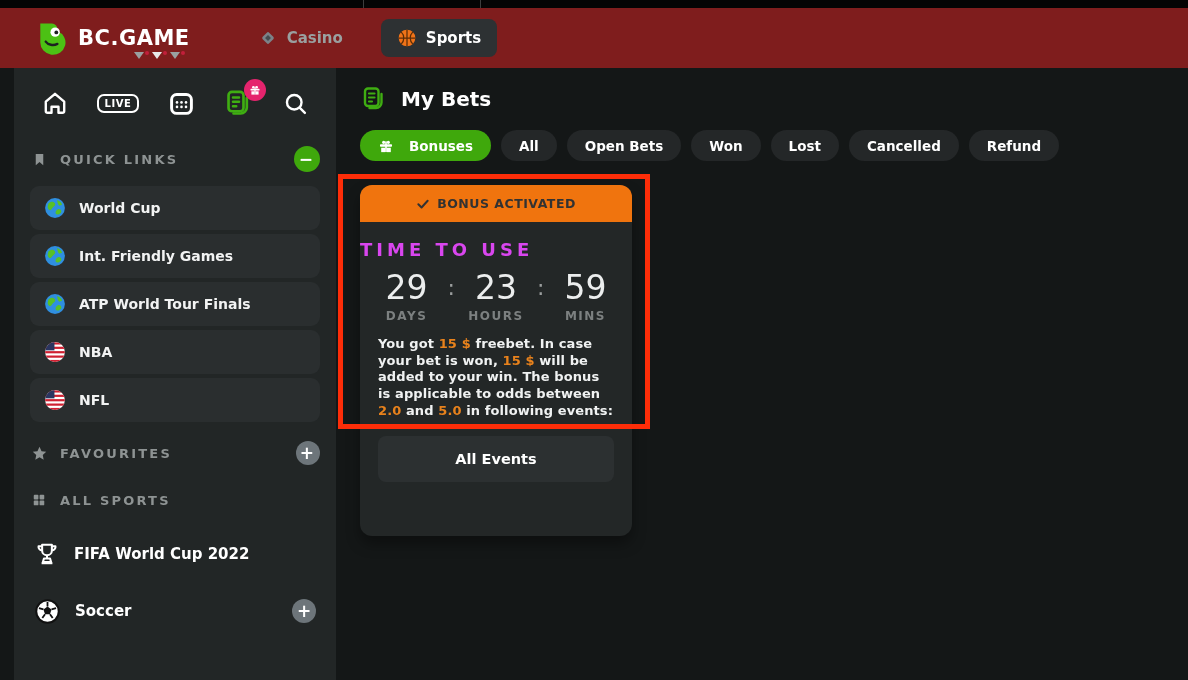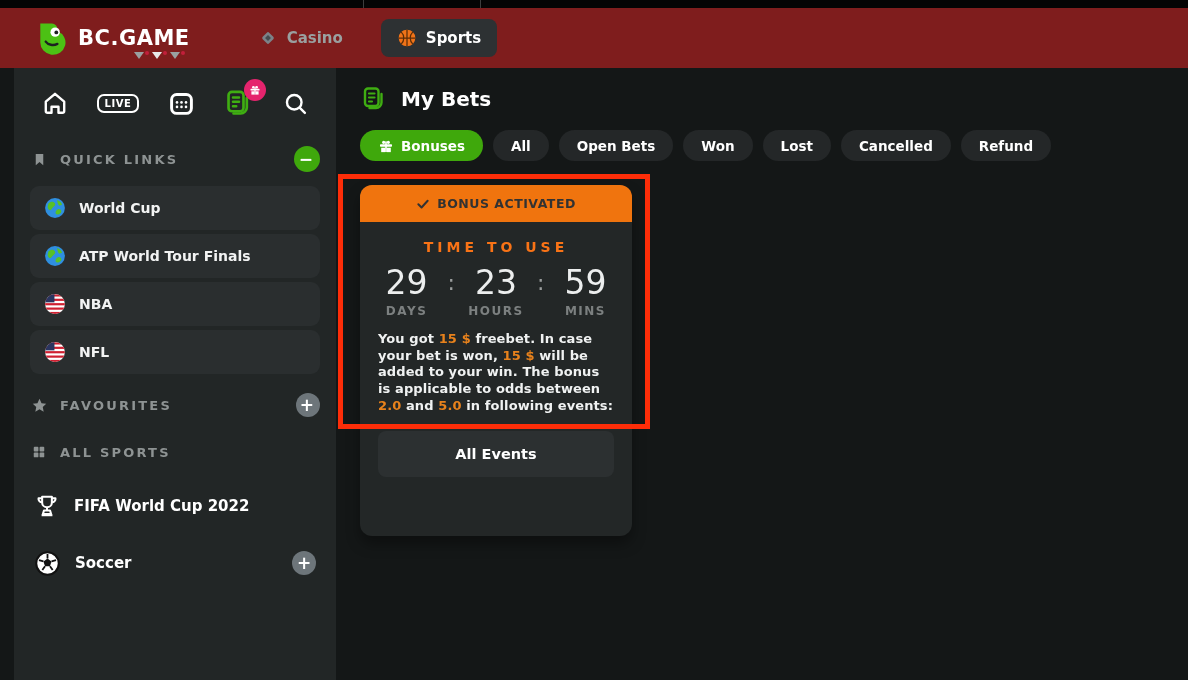--- a/index.html
+++ b/index.html
@@ -63,32 +63,32 @@
   .fav-header { margin-top:18px; }
   .allsports-header { margin-top:21px; }
 
   
   .main { position:absolute; top:68px; left:336px; width:852px; height:612px;
           background:#141717; padding:16px 0 0 24px; }
   .page-title-row { display:flex; align-items:center; gap:13px; height:30px; }
   .page-title { font-size:20px; font-weight:700; color:#fff; }
   .chips { display:flex; align-items:center; gap:10px; margin-top:16px; }
   .chip { height:31px; border-radius:16px; background:#242728; display:flex; align-items:center;
-          padding:0 18px; font-size:13.5px; font-weight:700; color:#fff; cursor:pointer; gap:7px; }
+          padding:0 18px; font-size:13.5px; font-weight:700; color:#fff; cursor:pointer; gap:15px; }
   .chip.active { background:#3fa80c; }
   .chip svg { width:16px; height:16px; }
 
   
   .bonus-card { width:272px; height:351px; margin-top:24px; background:#232727; border-radius:12px;
                 box-shadow:0 8px 14px rgba(0,0,0,.35); overflow:hidden; }
   .bonus-head { height:37px; background:#f0740e; display:flex; align-items:center; justify-content:center;
                 gap:7px; font-size:12.5px; font-weight:600; letter-spacing:.5px; color:#323232; }
   .bonus-head svg { width:14px; height:14px; }
-  .timer-title { margin-top:17px; text-align:center; font-size:14px; font-weight:700;
-                 letter-spacing:4px; color:#f97316; }
+  .timer-title { margin-top:17px; text-align:left; font-size:18px; font-weight:700;
+                 letter-spacing:4px; color:#d946ef; }
   .countdown { display:flex; justify-content:center; align-items:flex-start; gap:13px; margin-top:8px; }
   .cd-block { text-align:center; min-width:56px; }
   .cd-num { font-size:33px; font-weight:500; color:#eceeee; line-height:40px; }
   .cd-label { font-size:12px; font-weight:600; letter-spacing:1.5px; color:#7c8080; margin-top:1px; }
   .cd-colon { font-size:22px; color:#9a9e9e; line-height:40px; }
   .bonus-desc { margin:13px 18px 0 18px; font-size:13px; font-weight:600; line-height:1.28;
                 color:#f0f2f2; letter-spacing:.1px; }
   .bonus-desc .hl { color:#e8821c; font-weight:700; }
   .all-events-btn { margin:17px 18px 0 18px; height:46px; background:#2c3031; border-radius:8px;
                     display:flex; align-items:center; justify-content:center; font-size:14.5px;
@@ -205,20 +205,29 @@
 
   <div class="ql-list">
     <div class="ql-item">
       <svg viewBox="0 0 20 20">
         <circle cx="10" cy="10" r="9" fill="#2f8fe0"></circle>
         <path d="M4 6 C6 3.8 9 4 10 6 C11 8 8 9 7 11 C6 13 4 12 3.3 9 Z" fill="#58c026"></path>
         <path d="M12 2.8 C14 3.3 15.8 5 16.4 7 L13.8 8 C12.8 7 12 4.8 12 2.8 Z" fill="#58c026"></path>
         <path d="M13 11 C15 10.8 16.2 12 15.6 14 C14.2 16 11.2 16.4 10.6 15 C10 13.4 11.5 11.4 13 11 Z" fill="#58c026"></path>
       </svg>
       <span class="lbl">World Cup</span>
+    </div>
+    <div class="ql-item">
+      <svg viewBox="0 0 20 20">
+        <circle cx="10" cy="10" r="9" fill="#2f8fe0"></circle>
+        <path d="M4 6 C6 3.8 9 4 10 6 C11 8 8 9 7 11 C6 13 4 12 3.3 9 Z" fill="#58c026"></path>
+        <path d="M12 2.8 C14 3.3 15.8 5 16.4 7 L13.8 8 C12.8 7 12 4.8 12 2.8 Z" fill="#58c026"></path>
+        <path d="M13 11 C15 10.8 16.2 12 15.6 14 C14.2 16 11.2 16.4 10.6 15 C10 13.4 11.5 11.4 13 11 Z" fill="#58c026"></path>
+      </svg>
+      <span class="lbl">Int. Friendly Games</span>
     </div>
     <div class="ql-item">
       <svg viewBox="0 0 20 20">
         <circle cx="10" cy="10" r="9" fill="#2f8fe0"></circle>
         <path d="M4 6 C6 3.8 9 4 10 6 C11 8 8 9 7 11 C6 13 4 12 3.3 9 Z" fill="#58c026"></path>
         <path d="M12 2.8 C14 3.3 15.8 5 16.4 7 L13.8 8 C12.8 7 12 4.8 12 2.8 Z" fill="#58c026"></path>
         <path d="M13 11 C15 10.8 16.2 12 15.6 14 C14.2 16 11.2 16.4 10.6 15 C10 13.4 11.5 11.4 13 11 Z" fill="#58c026"></path>
       </svg>
       <span class="lbl">ATP World Tour Finals</span>
     </div>

